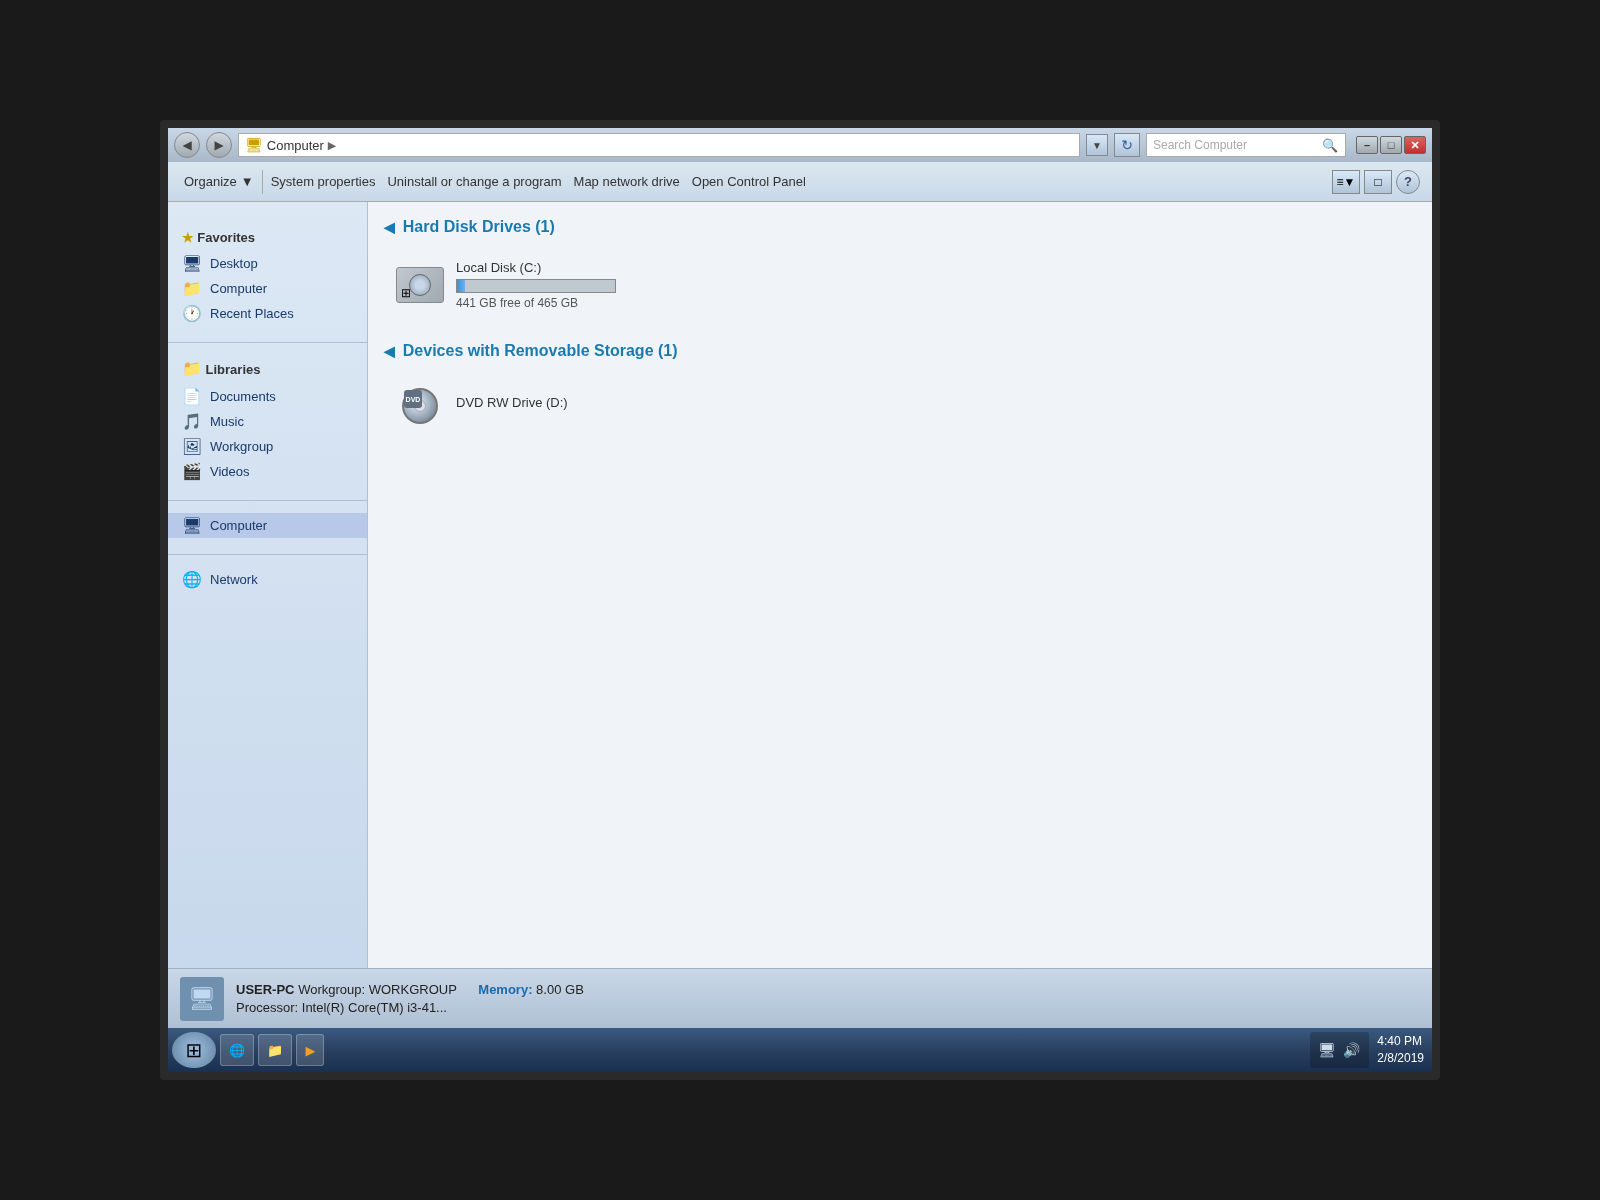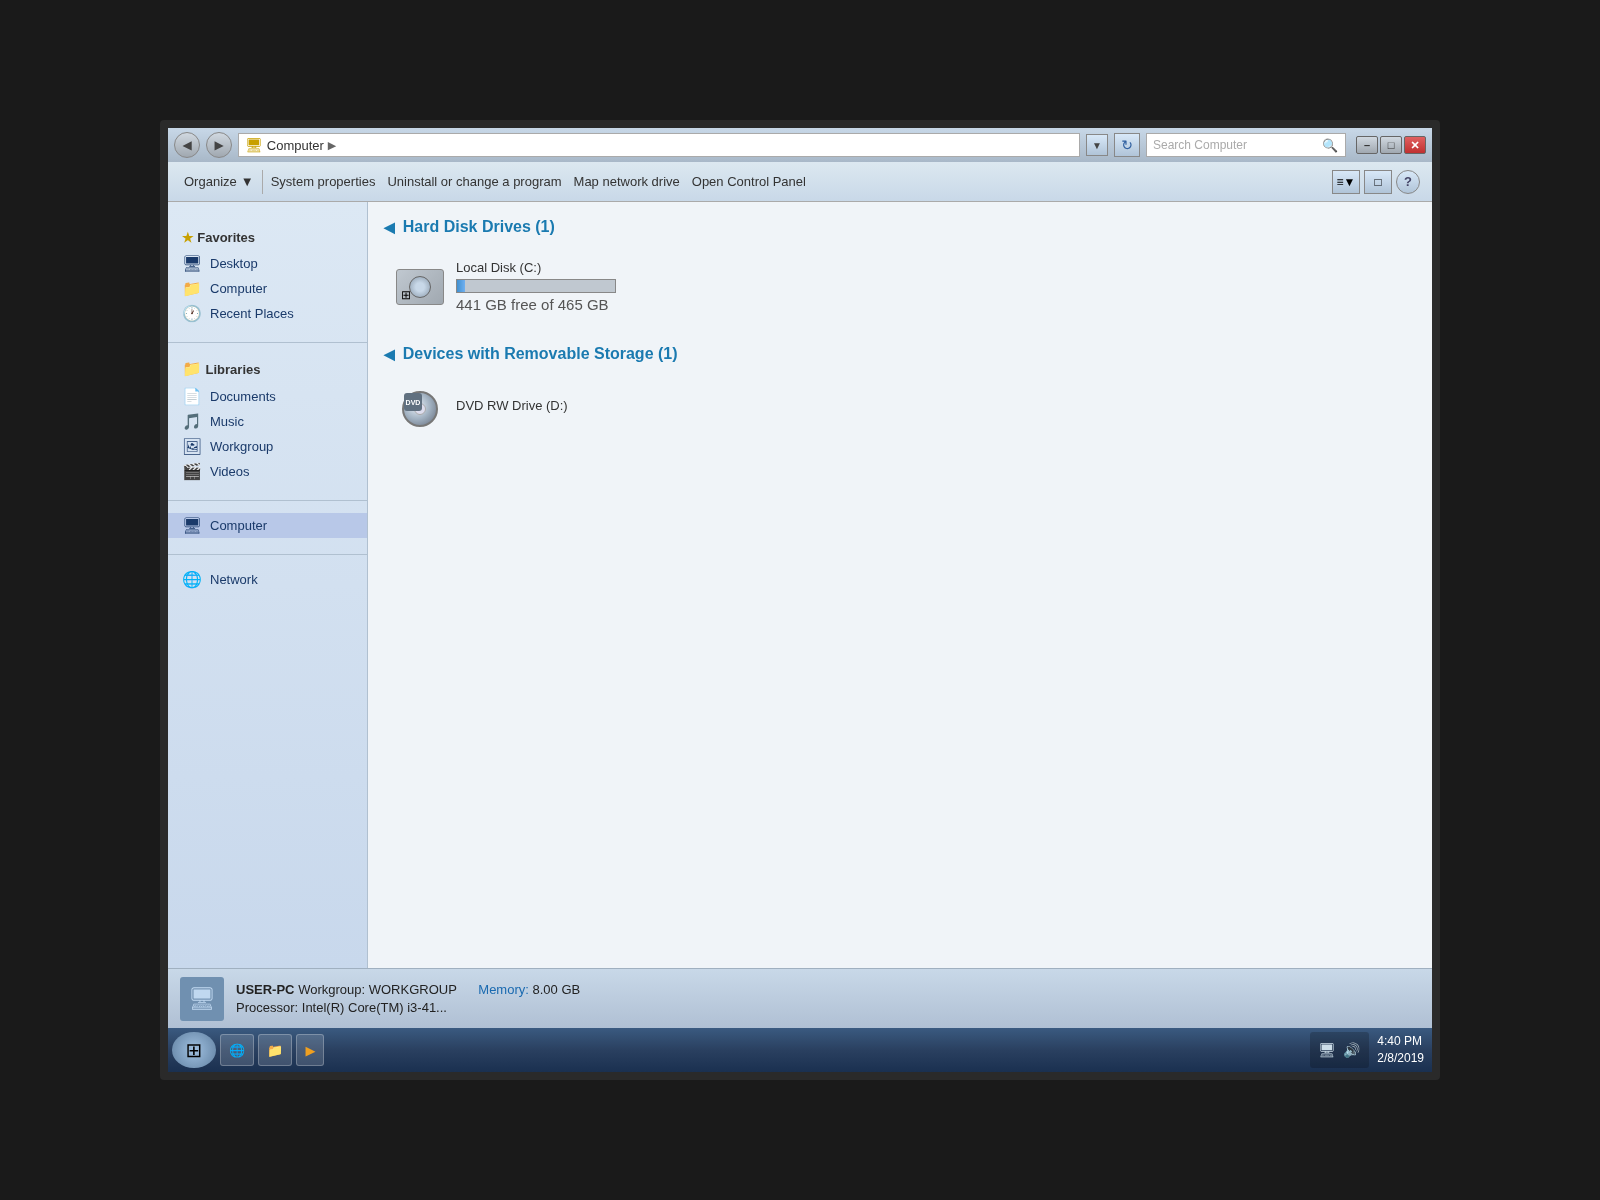--- a/index.html
+++ b/index.html
@@ -363,21 +363,21 @@
       background: #c0c8d0;
       border: 1px solid #888;
       position: relative;
       margin-bottom: 3px;
     }
     .drive-bar-fill {
       height: 100%;
       background: linear-gradient(to right, #4090d0, #70b0f0);
     }
     .drive-free {
-      font-size: 15px;
+      font-size: 12px;
       color: #555;
     }
 
     
     .status-bar {
       height: 60px;
       background: linear-gradient(to bottom, #c8d8e8, #b0c0d4);
       border-top: 1px solid #a0b0c0;
       display: flex;
       align-items: center;
@@ -394,21 +394,21 @@
       justify-content: center;
       color: #c0d8f0;
       font-size: 22px;
     }
     .status-info {
       font-size: 13px;
       color: #222;
     }
     .status-info .row1 { margin-bottom: 3px; }
     .status-info .computer-name { font-weight: bold; }
-    .status-info .memory { color: #1a6ab0; font-weight: normal; }
+    .status-info .memory { color: #1a6ab0; font-weight: bold; }
 
     
     .taskbar {
       height: 44px;
       background: linear-gradient(to bottom, #3a5a80 0%, #2a4060 50%, #1a3050 100%);
       display: flex;
       align-items: center;
       padding: 0 4px;
       gap: 4px;
     }

